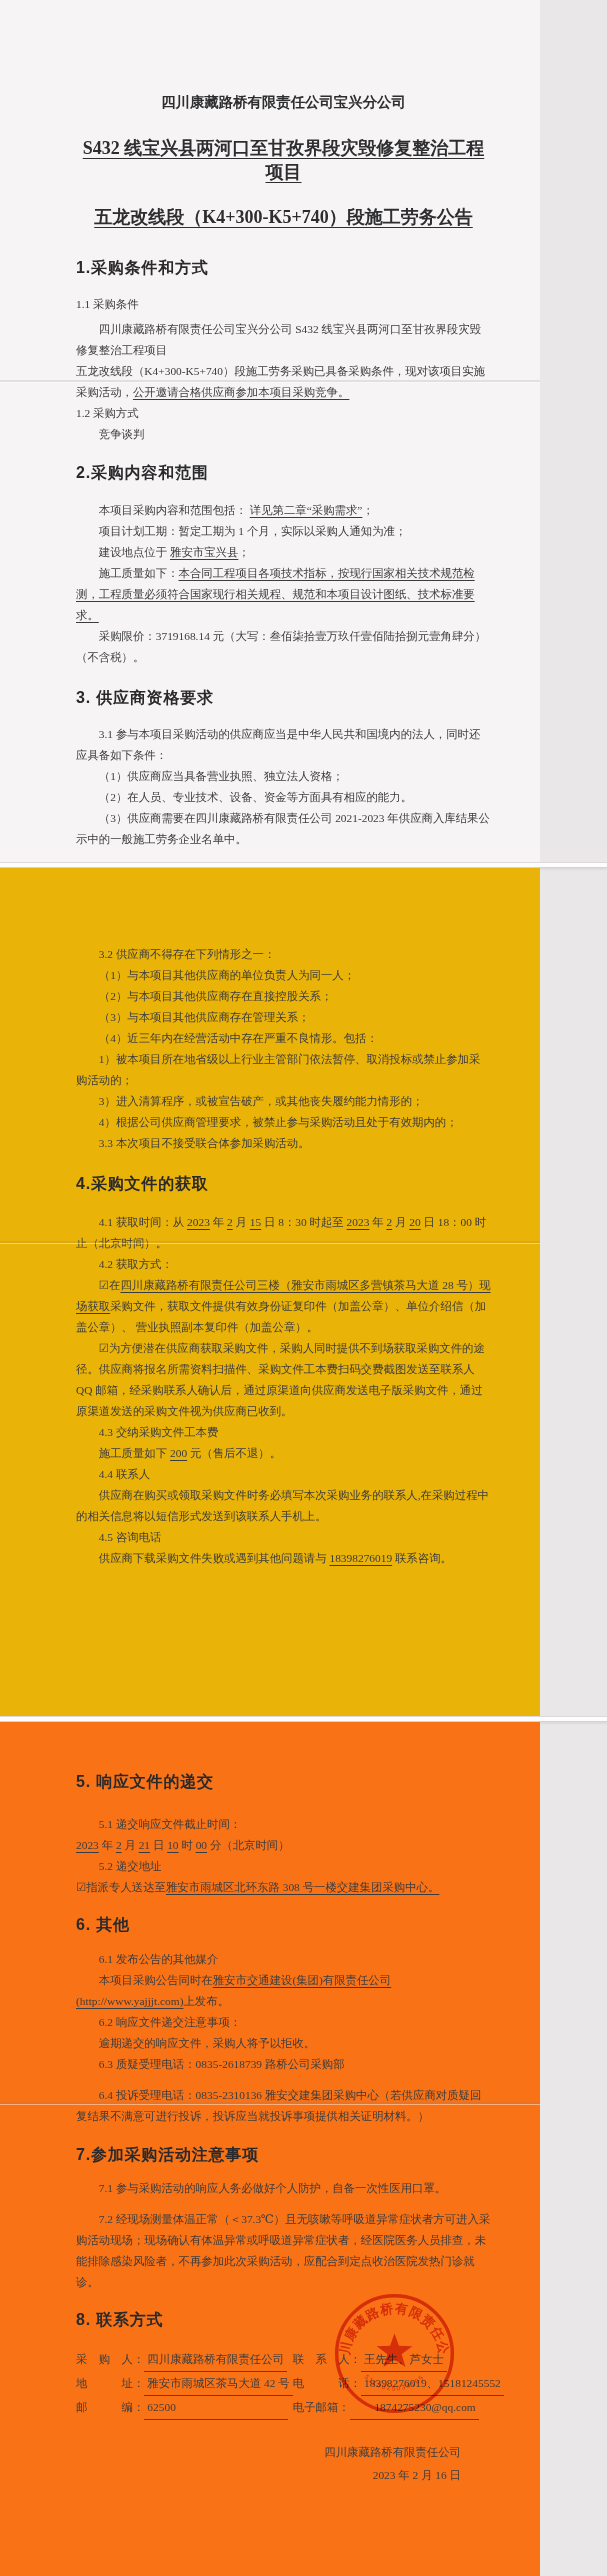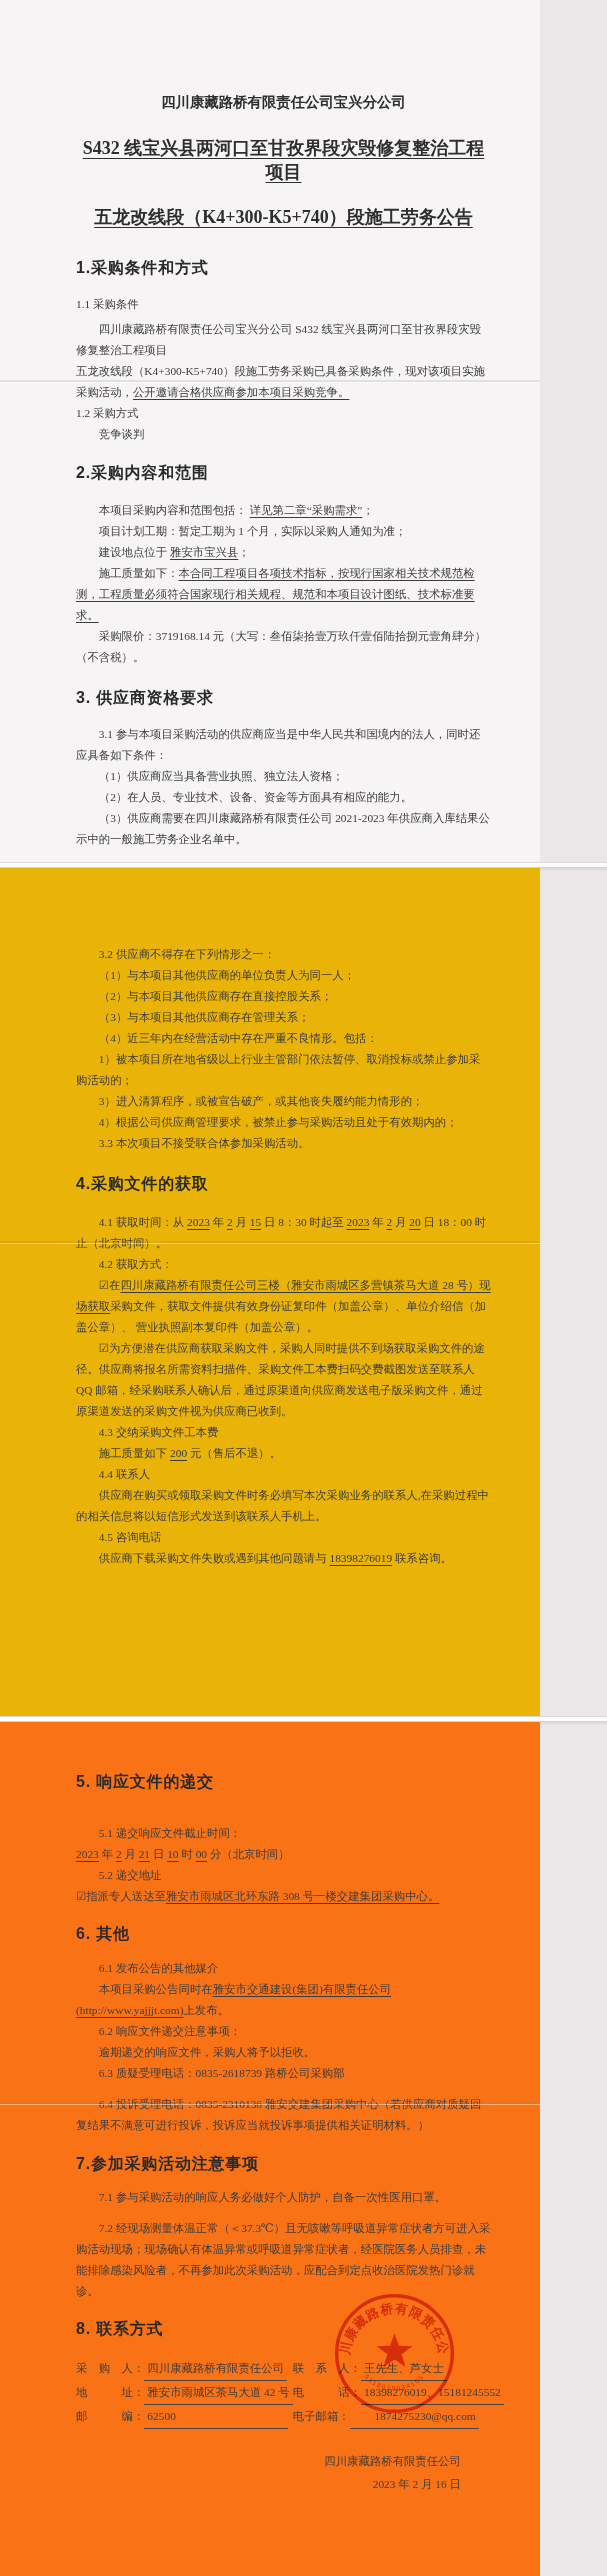--- a/index.html
+++ b/index.html
@@ -97,21 +97,21 @@
     <p class="body ind">4.5 咨询电话</p>
     <p class="body ind"><span>供应商下载采购文件失败或遇到其他问题请与 </span><span class="ru">18398276019</span><span> 联系咨询。</span></p>
   </section>
 
   <div class="page-gap"></div>
 
   <section class="page page-3">
     <div class="crease" style="top:380px"></div>
 
     <h3 class="sec">5. 响应文件的递交</h3>
-    <p class="body ind" style="margin-top:30px">5.1 递交响应文件截止时间：</p>
+    <p class="body ind" style="margin-top:21px">5.1 递交响应文件截止时间：</p>
     <p class="body"><span class="ru">2023</span><span> 年 </span><span class="ru">2</span><span> 月 </span><span class="ru">21</span><span> 日 </span><span class="ru">10</span><span> 时 </span><span class="ru">00</span><span> 分（北京时间）</span></p>
     <p class="body ind">5.2 递交地址</p>
     <p class="body"><span>☑指派专人送达至</span><span class="ru">雅安市雨城区北环东路 308 号一楼交建集团采购中心。</span></p>
 
     <h3 class="sec" style="margin-top:16.7px">6. 其他</h3>
     <p class="body ind" style="margin-top:13.7px">6.1 发布公告的其他媒介</p>
     <p class="body ind"><span>本项目采购公告同时在</span><span class="ru">雅安市交通建设(集团)有限责任公司(http://www.yajjjt.com)</span><span>上发布。</span></p>
     <p class="body ind">6.2 响应文件递交注意事项：</p>
     <p class="body ind">逾期递交的响应文件，采购人将予以拒收。</p>
     <p class="body ind">6.3 质疑受理电话：0835-2618739 路桥公司采购部</p>

